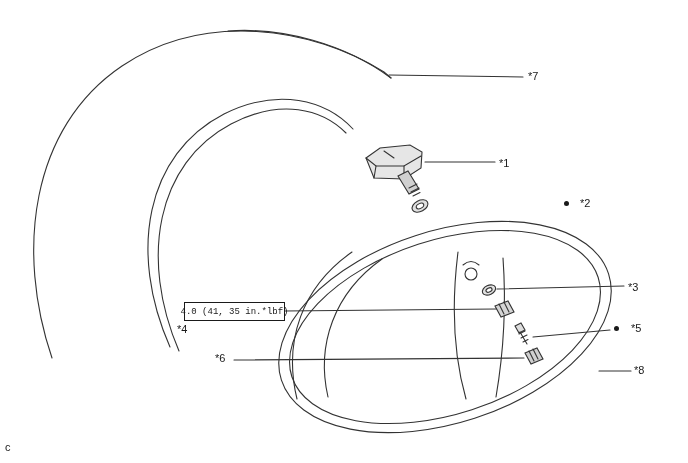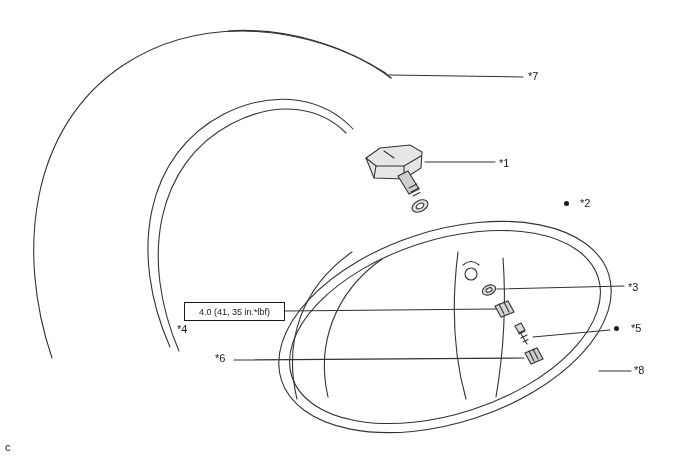--- a/index.html
+++ b/index.html
@@ -41,20 +41,21 @@
     width: 99px;
     height: 17px;
     border: 1px solid #1a1a1a;
     background: #ffffff;
     font-size: 9px;
     color: #1a1a1a;
     display: flex;
     align-items: center;
     justify-content: center;
     white-space: nowrap;
+    font-family: Liberation Mono, monospace;
   }
   .footer-char {
     position: absolute;
     left: 5px;
     top: 441px;
     font-size: 11px;
     color: #1a1a1a;
   }
   
   .l1 { left: 499px; top: 157px; }

